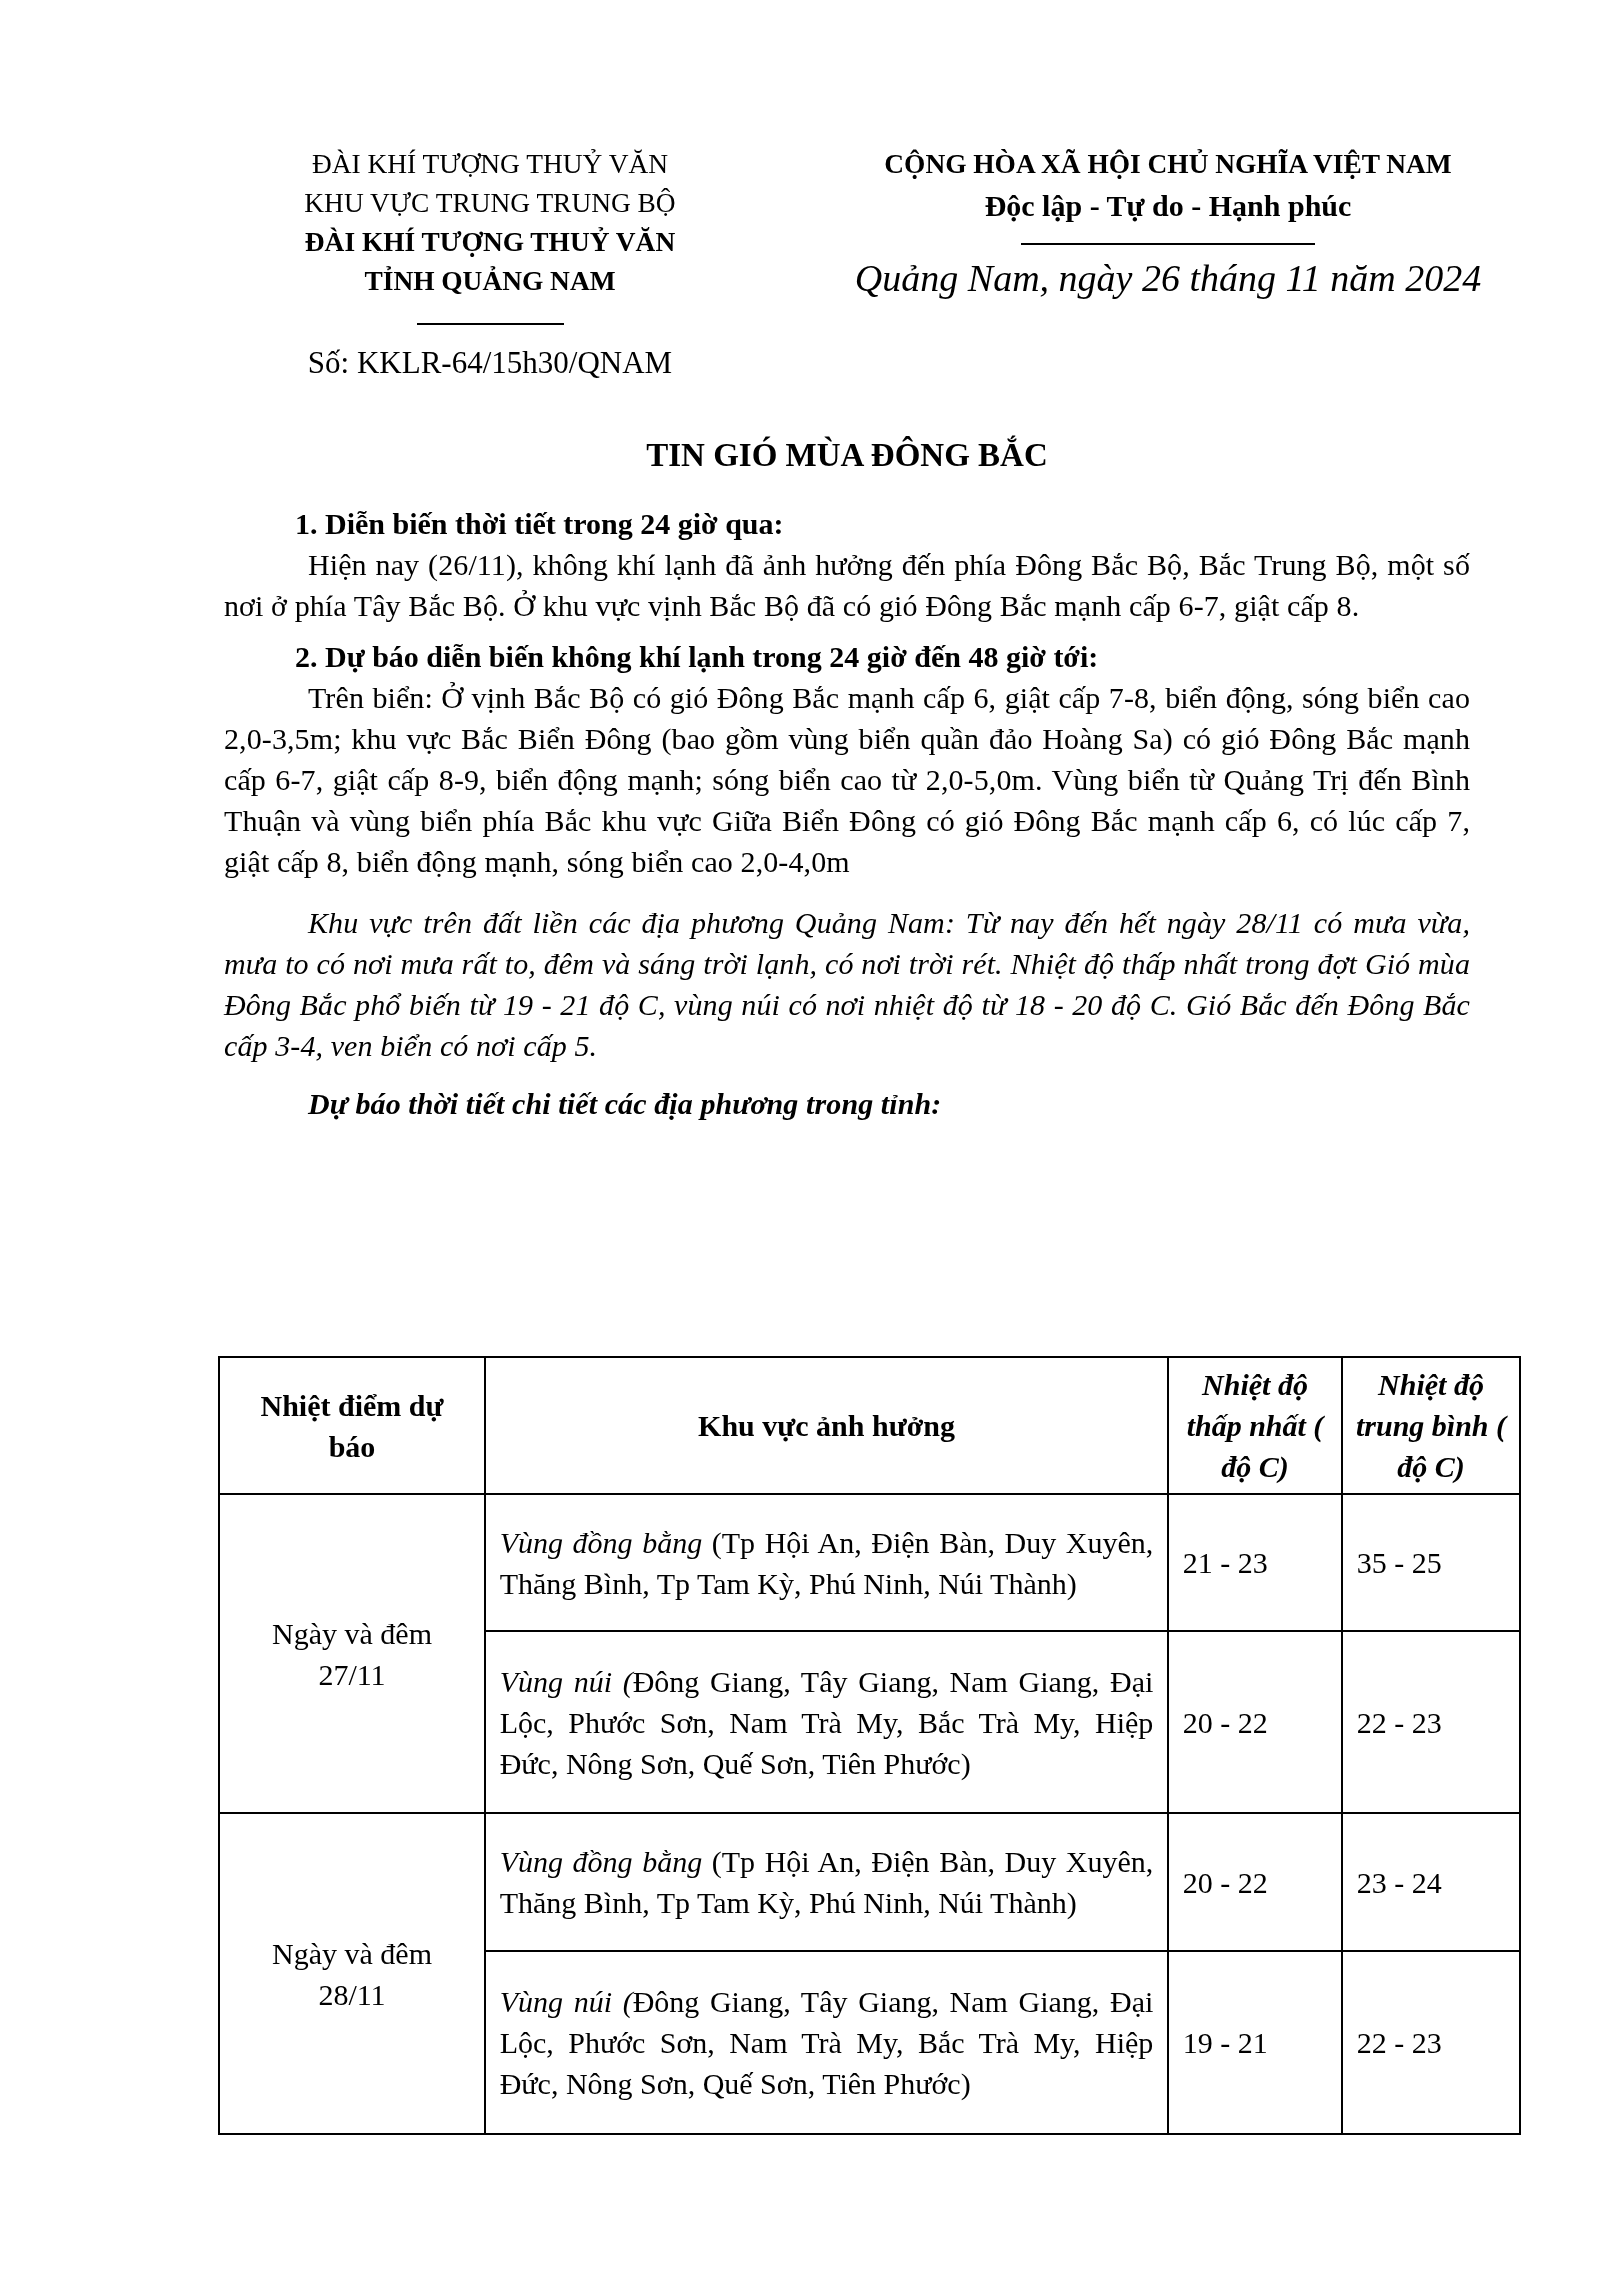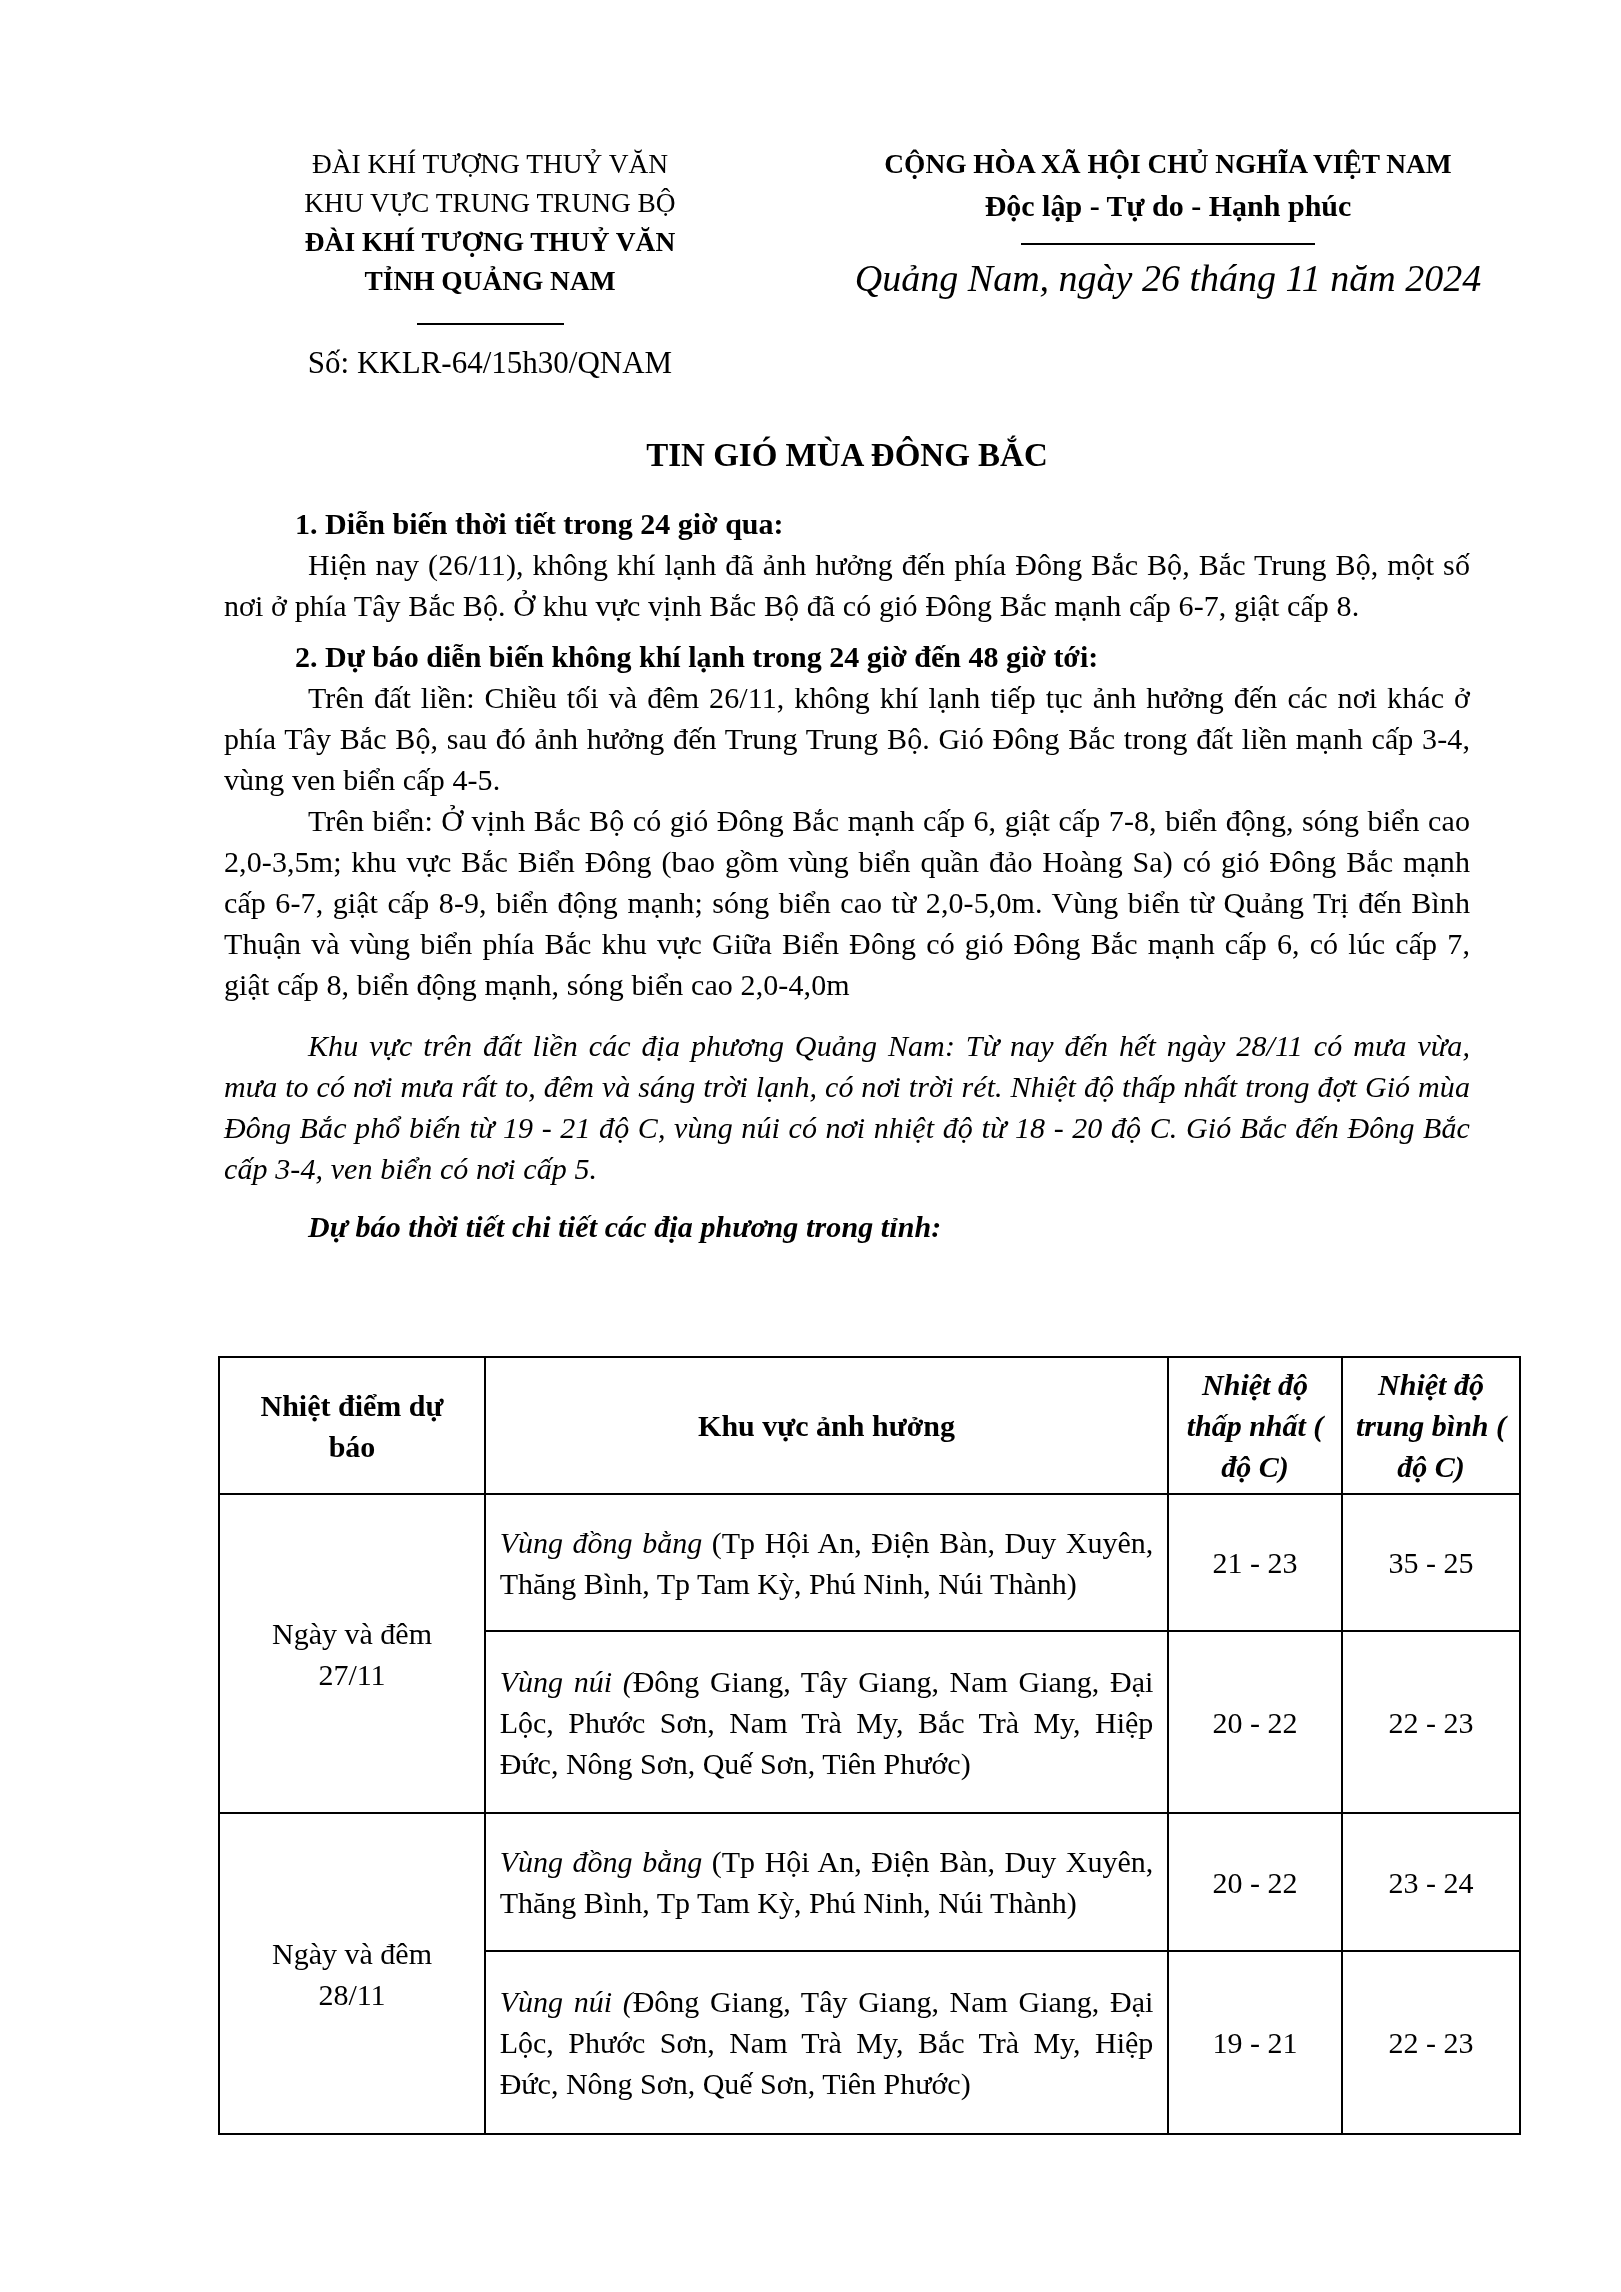--- a/index.html
+++ b/index.html
@@ -50,21 +50,21 @@
     font-size:30px; line-height:41px;
   }
   table.fc, table.fc th, table.fc td { border:2px solid #000; }
   table.fc { border-bottom:2.9px solid #000; }
   tr.gend td { border-bottom:2.9px solid #000; }
   th, td { padding:5.9px 13.7px; vertical-align:middle; box-sizing:border-box; }
   th { font-weight:bold; text-align:center; }
   th.temp-h { font-style:italic; padding:5.9px 5.9px; }
   td.time { text-align:center; }
   td.region { text-align:justify; }
-  td.temp { text-align:center; }
+  td.temp { text-align:left; }
 </style>
 </head>
 <body>
 
 <div class="page">
 
   <div class="hdr">
     <div class="hdr-left">
       <div class="h-reg">ĐÀI KHÍ TƯỢNG THUỶ VĂN</div>
       <div class="h-reg">KHU VỰC TRUNG TRUNG BỘ</div>
@@ -81,21 +81,20 @@
     </div>
   </div>
 
   <div class="content">
     <div class="doc-title">TIN GIÓ MÙA ĐÔNG BẮC</div>
 
     <div class="sec-h">1. Diễn biến thời tiết trong 24 giờ qua:</div>
     <p class="bp">Hiện nay (26/11), không khí lạnh đã ảnh hưởng đến phía Đông Bắc Bộ, Bắc Trung Bộ, một số nơi ở phía Tây Bắc Bộ. Ở khu vực vịnh Bắc Bộ đã có gió Đông Bắc mạnh cấp 6-7, giật cấp 8.</p>
 
     <div class="sec-h sec-h2">2. Dự báo diễn biến không khí lạnh trong 24 giờ đến 48 giờ tới:</div>
-    <p class="bp">Trên đất liền: Chiều tối và đêm 26/11, không khí lạnh tiếp tục ảnh hưởng đến các nơi khác ở phía Tây Bắc Bộ, sau đó ảnh hưởng đến Trung Trung Bộ. Gió Đông Bắc trong đất liền mạnh cấp 3-4, vùng ven biển cấp 4-5.</p>
     <p class="bp">Trên biển: Ở vịnh Bắc Bộ có gió Đông Bắc mạnh cấp 6, giật cấp 7-8, biển động, sóng biển cao 2,0-3,5m; khu vực Bắc Biển Đông (bao gồm vùng biển quần đảo Hoàng Sa) có gió Đông Bắc mạnh cấp 6-7, giật cấp 8-9, biển động mạnh; sóng biển cao từ 2,0-5,0m. Vùng biển từ Quảng Trị đến Bình Thuận và vùng biển phía Bắc khu vực Giữa Biển Đông có gió Đông Bắc mạnh cấp 6, có lúc cấp 7, giật cấp 8, biển động mạnh, sóng biển cao 2,0-4,0m</p>
     <p class="bp it">Khu vực trên đất liền các địa phương Quảng Nam: Từ nay đến hết ngày 28/11 có mưa vừa, mưa to có nơi mưa rất to, đêm và sáng trời lạnh, có nơi trời rét. Nhiệt độ thấp nhất trong đợt Gió mùa Đông Bắc phổ biến từ 19 - 21 độ C, vùng núi có nơi nhiệt độ từ 18 - 20 độ C. Gió Bắc đến Đông Bắc cấp 3-4, ven biển có nơi cấp 5.</p>
     <p class="caption bp">Dự báo thời tiết chi tiết các địa phương trong tỉnh:</p>
   </div>
 
   <table class="fc">
     <colgroup>
       <col style="width:266px">
       <col style="width:683px">
       <col style="width:174px">

